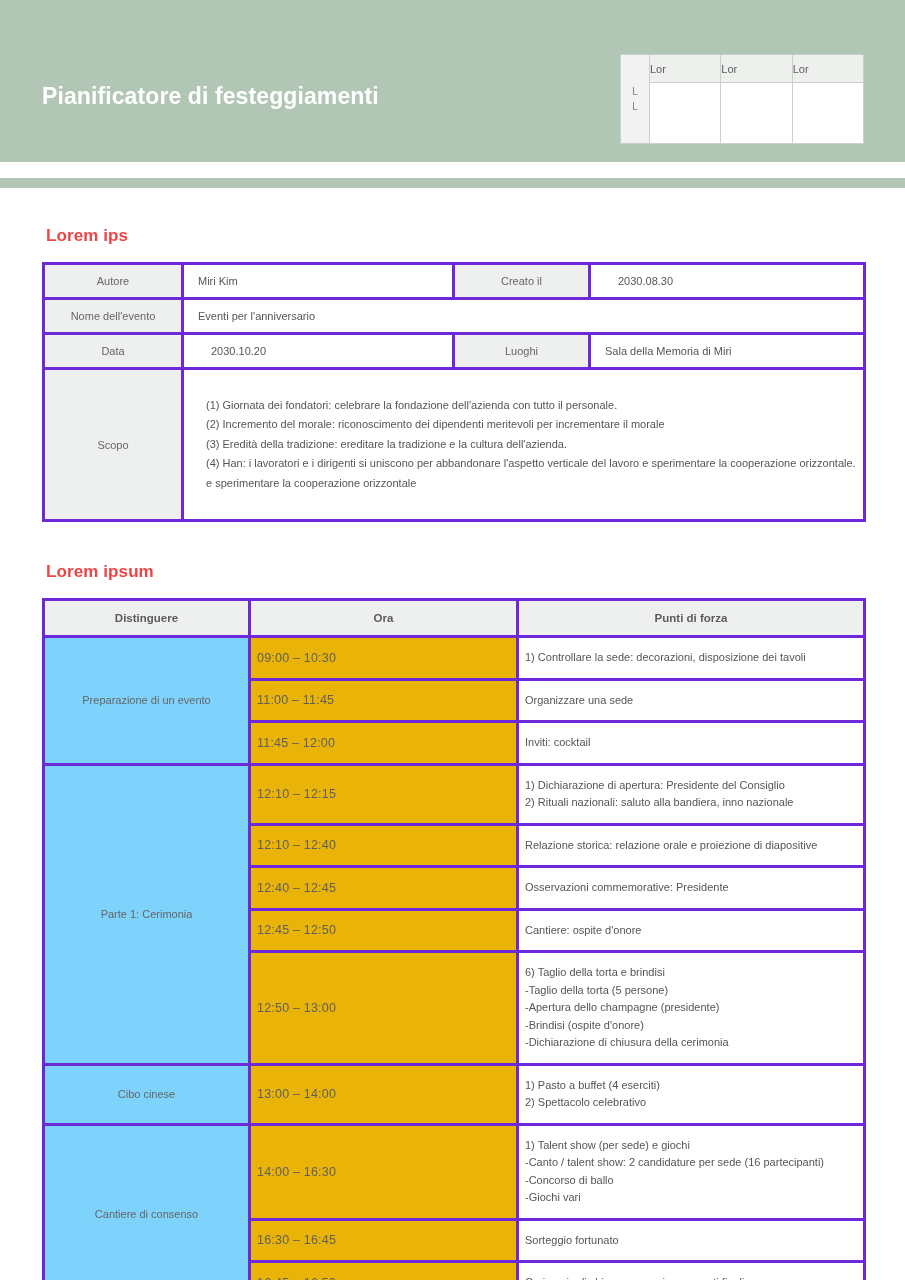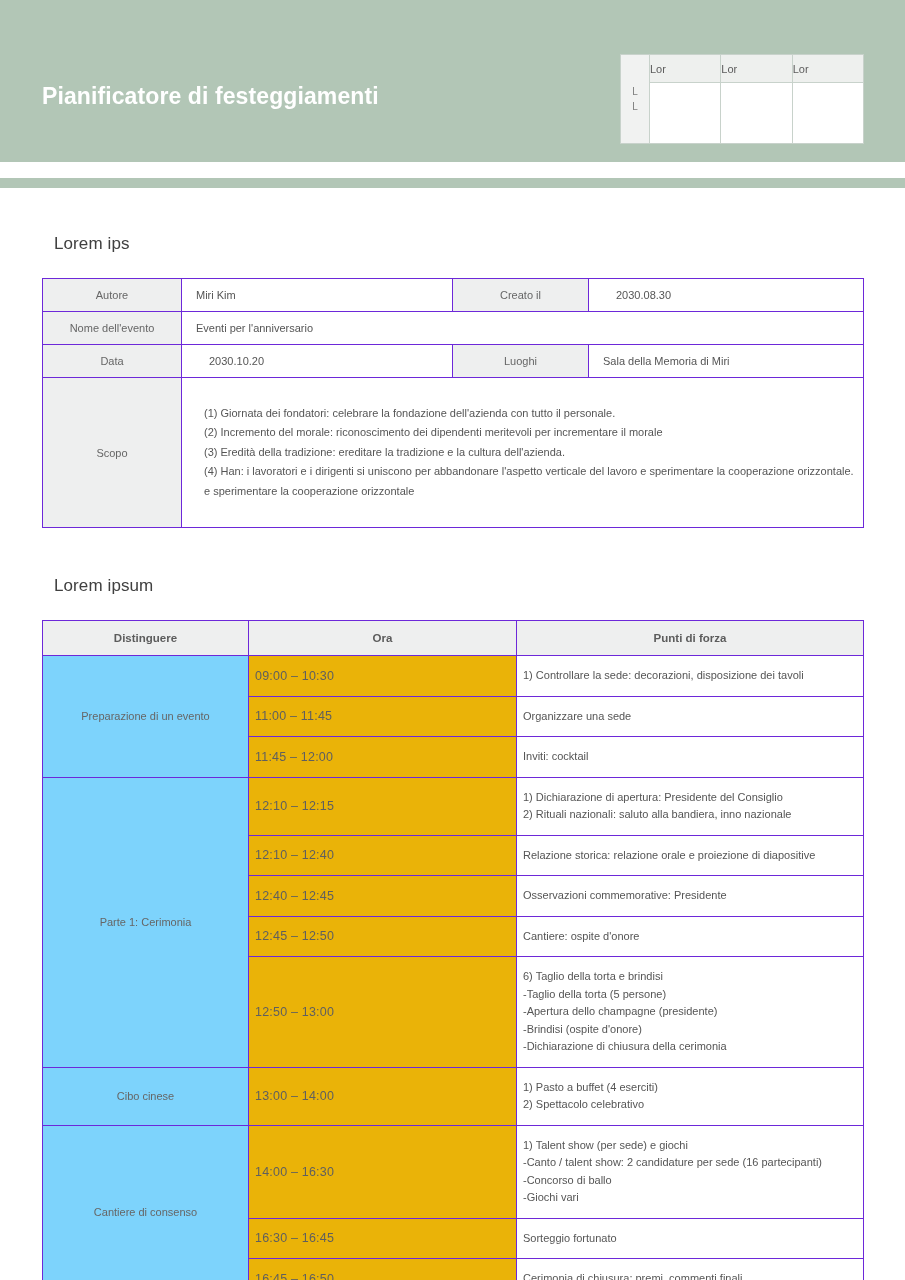--- a/index.html
+++ b/index.html
@@ -79,38 +79,38 @@
   
   .header-gap { height: 16px; background: #ffffff; }
   .header-stripe { height: 10px; background: #b2c6b6; }
 
   
   .page {
     padding: 0 42px;
   }
 
   .section-title {
-    margin: 12px;
+    margin: 4px;
     padding-top: 34px;
     padding-bottom: 12px;
     font-size: 17px;
-    font-weight: normal;
-    color: #404040;
+    font-weight: bold;
+    color: #ef4444;
     letter-spacing: 0.1px;
   }
   .section-title.second { padding-top: 36px; }
 
   
   table.doc-table {
     border-collapse: collapse;
     width: 821px;
     table-layout: fixed;
   }
   table.doc-table td, table.doc-table th {
-    border: 1px solid #6d28d9;
+    border: 3px solid #6d28d9;
     vertical-align: middle;
     font-weight: normal;
   }
 
   .lbl {
     background: #eeefef;
     color: #666666;
     font-size: 11px;
     font-weight: bold;
     text-align: center;

